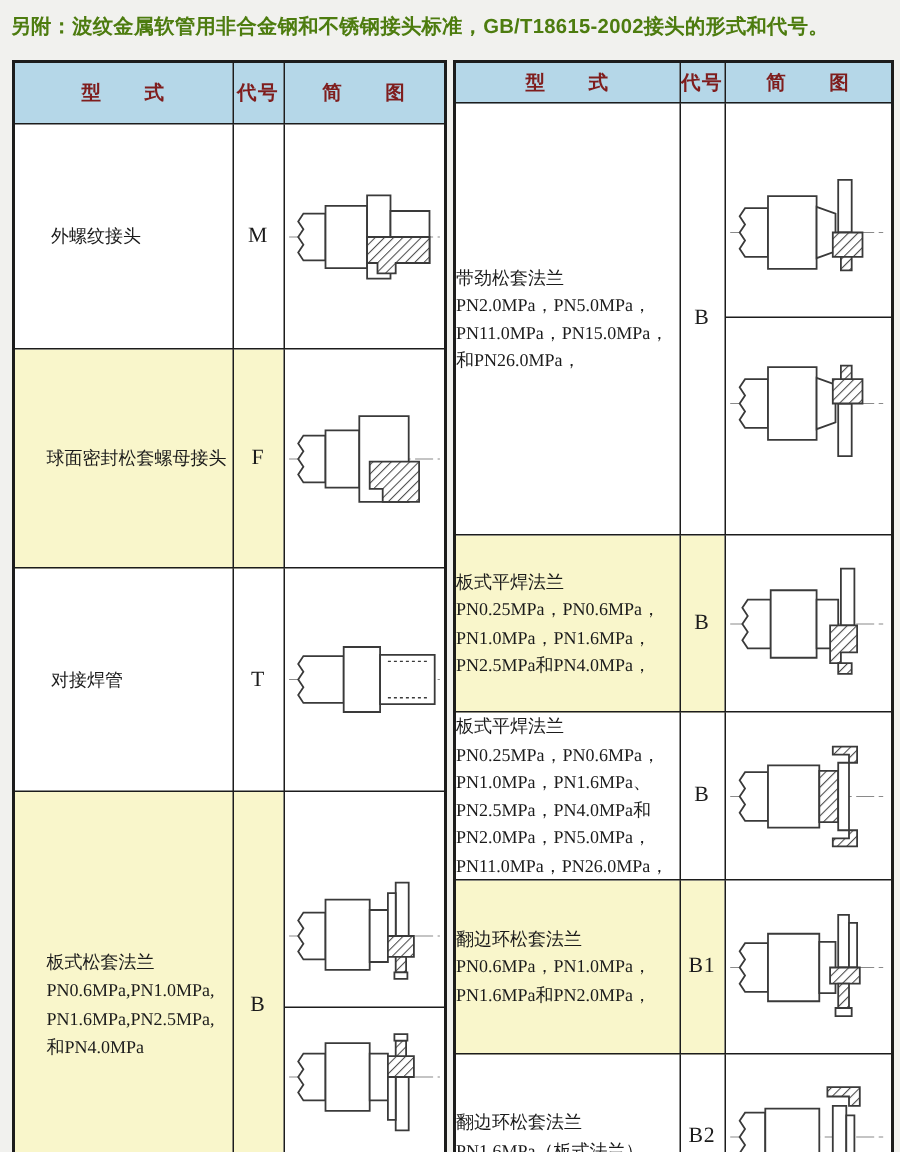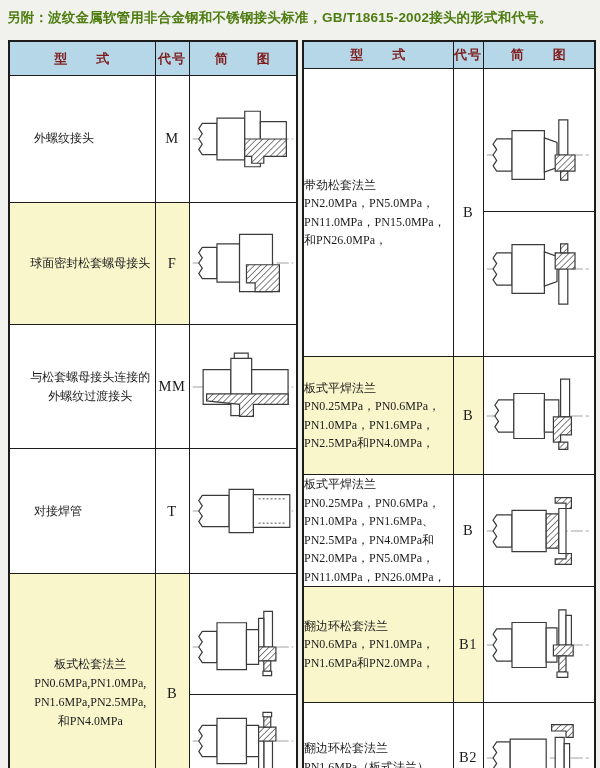--- a/index.html
+++ b/index.html
@@ -46,21 +46,21 @@
   }
   td.type-cell{
     font-size:12px;
     line-height:18.5px;
     padding:4px 2px 4px 8px;
     white-space:pre-line;
     word-break:keep-all;
     margin-top:23px;
   }
   .left-t td.type-cell{padding-left:24px;line-height:19px;}
-  .left-t td.type-cell.tight{padding-left:16px;text-align:center;}
+  .left-t td.type-cell.tight{padding-left:21px;}
   td.code-cell{
     text-align:center;
     font-size:14.5px;
     letter-spacing:0.5px;
   }
   td.diag-cell{text-align:center;padding:0;}
   td.hl, .hl{background:#f9f6cb;}
   .diag-split{display:flex;flex-direction:column;width:100%;}
   .diag-split .sub{
     display:flex;align-items:center;justify-content:center;
@@ -125,37 +125,20 @@
           <line x1="2" y1="45" x2="118" y2="45" stroke="#8a8a8a" stroke-width="0.8" stroke-dasharray="12 3 3 3"></line>
           <path d="M30,27 H13 l-4,6 4,6 -4,6 4,6 -4,6 4,6 H30 Z" fill="#fff"></path>
           <rect x="30" y="23" width="26" height="44" fill="#fff"></rect>
           <rect x="56" y="12" width="38" height="66" fill="#fff"></rect>
           <path d="M64,47 H102 V78 H74 V68 H64 Z" fill="url(#hatch)"></path>
         </svg>
             </div>
           </td>
     </tr>
 
-    <tr style="height:98px">
-      <td class="type-cell tight">与松套螺母接头连接的
-外螺纹过渡接头</td>
-      <td class="code-cell">MM</td>
-      <td class="diag-cell">
-            <div class="diag-box">
-        <svg class="fig" width="104" height="88" viewBox="0 0 120 90" fill="none" stroke="#3a3a3a" stroke-width="1.2">
-          <line x1="2" y1="45" x2="118" y2="45" stroke="#8a8a8a" stroke-width="0.8" stroke-dasharray="12 3 3 3"></line>
-          <rect x="14" y="25" width="32" height="40" fill="#fff"></rect>
-          <rect x="46" y="12" width="24" height="66" fill="#fff"></rect>
-          <rect x="50" y="6" width="16" height="6" fill="#fff"></rect>
-          <rect x="70" y="25" width="42" height="40" fill="#fff"></rect>
-          <path d="M18,53 H112 V65 H72 V79 H56 V65 L18,61 Z" fill="url(#hatch)"></path>
-        </svg>
-            </div>
-          </td>
-    </tr>
 
 
     <tr style="height:99px">
       <td class="type-cell">对接焊管</td>
       <td class="code-cell">T</td>
       <td class="diag-cell">
             <div class="diag-box">
         <svg class="fig" width="104" height="84" viewBox="0 0 120 90" fill="none" stroke="#3a3a3a" stroke-width="1.2">
           <line x1="2" y1="45" x2="118" y2="45" stroke="#8a8a8a" stroke-width="0.8" stroke-dasharray="12 3 3 3"></line>
           <path d="M44,27 H13 l-4,6 4,6 -4,6 4,6 -4,6 4,6 H44 Z" fill="#fff"></path>

